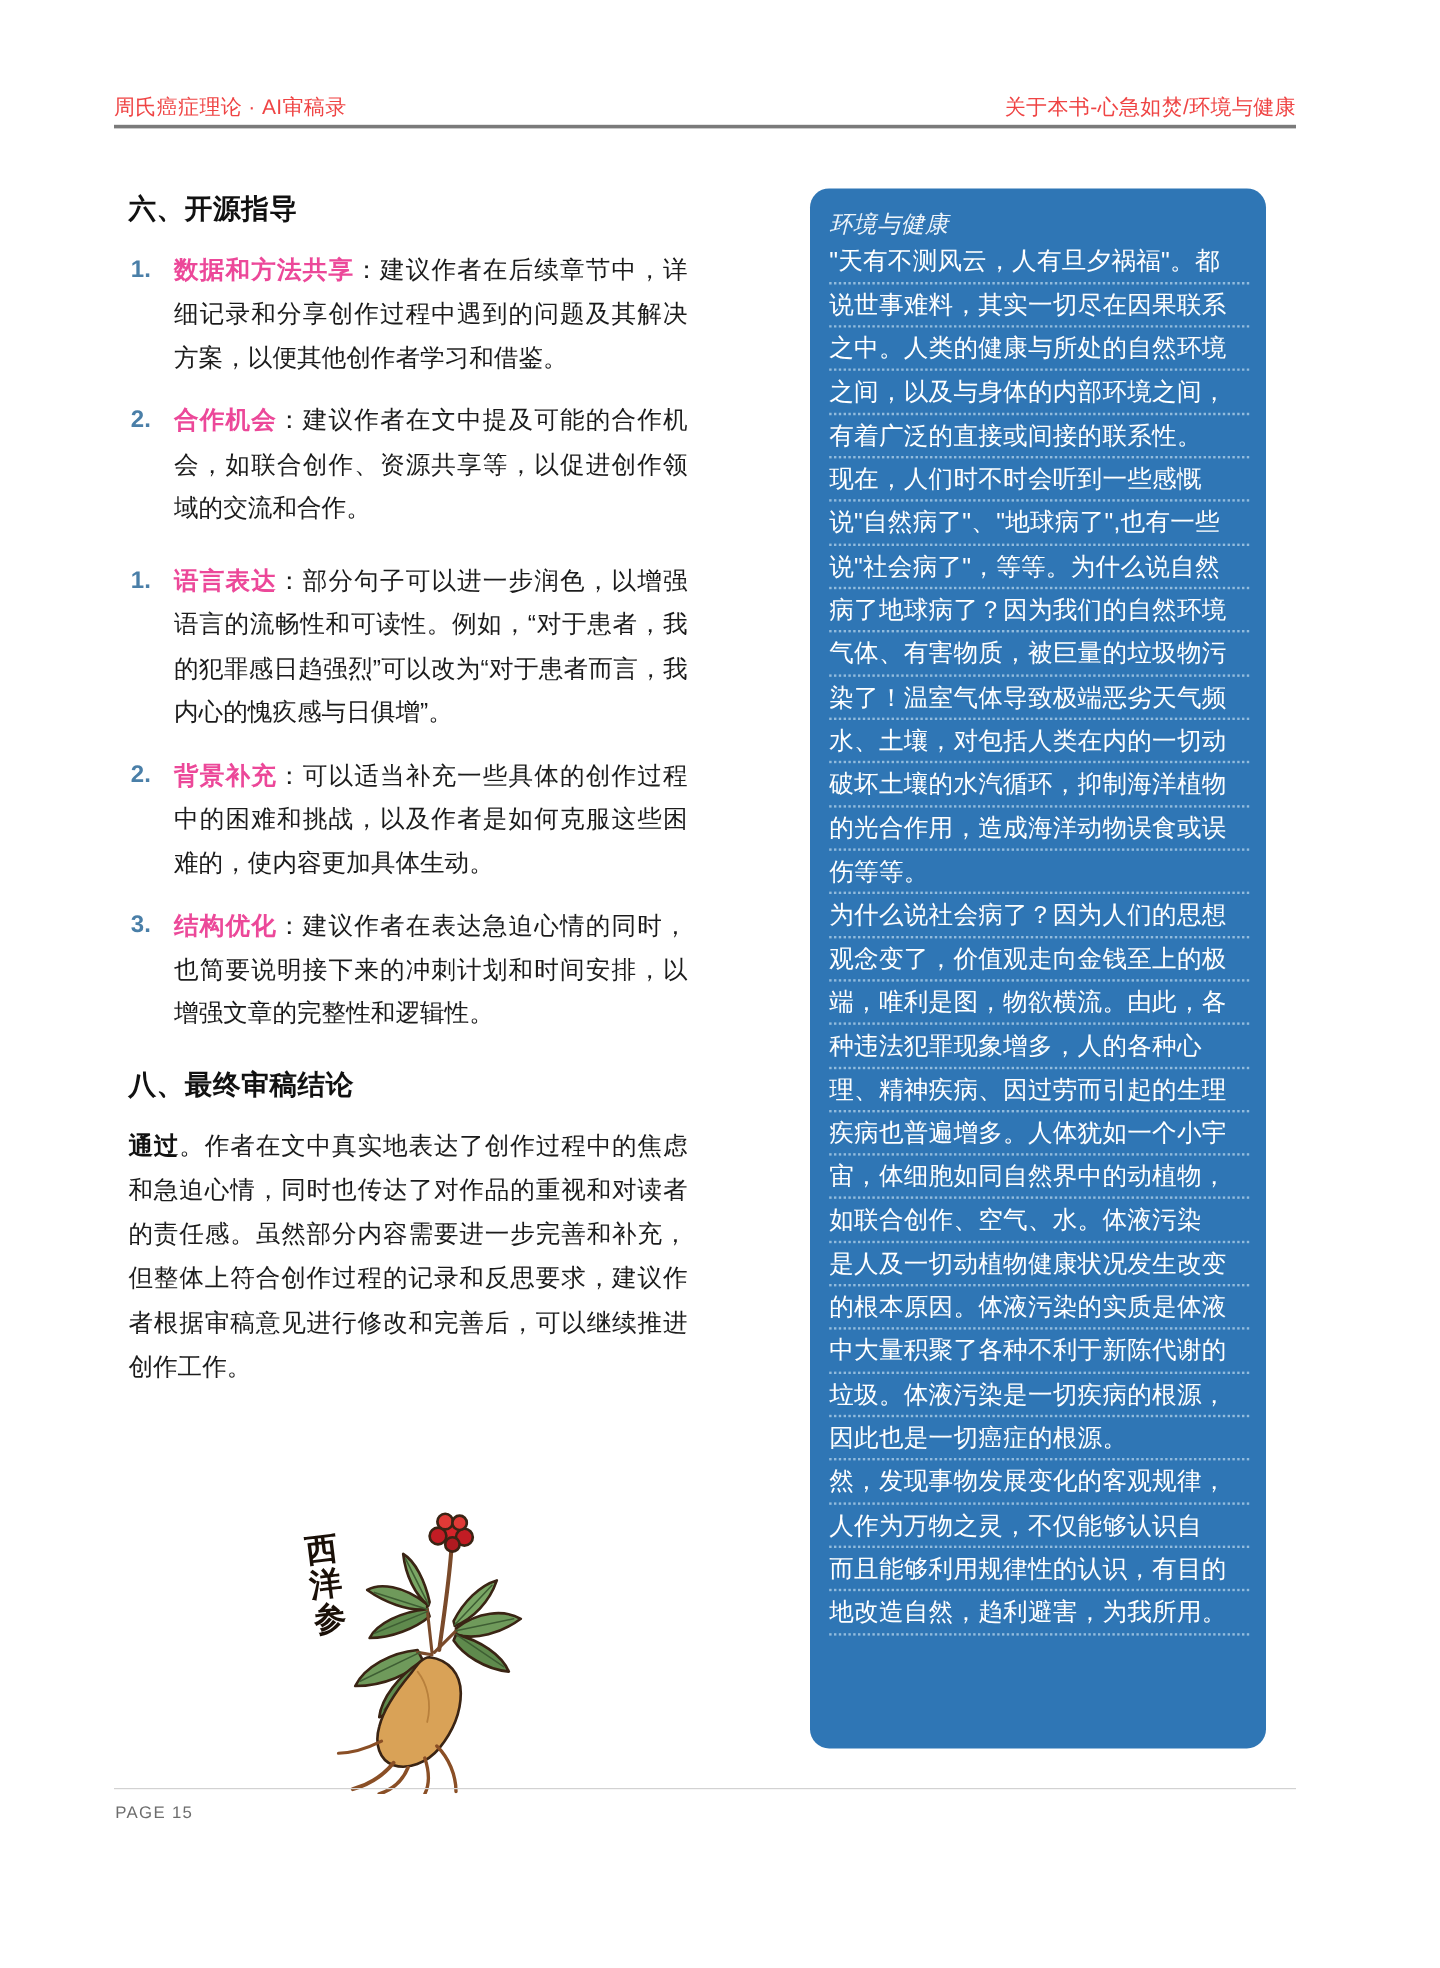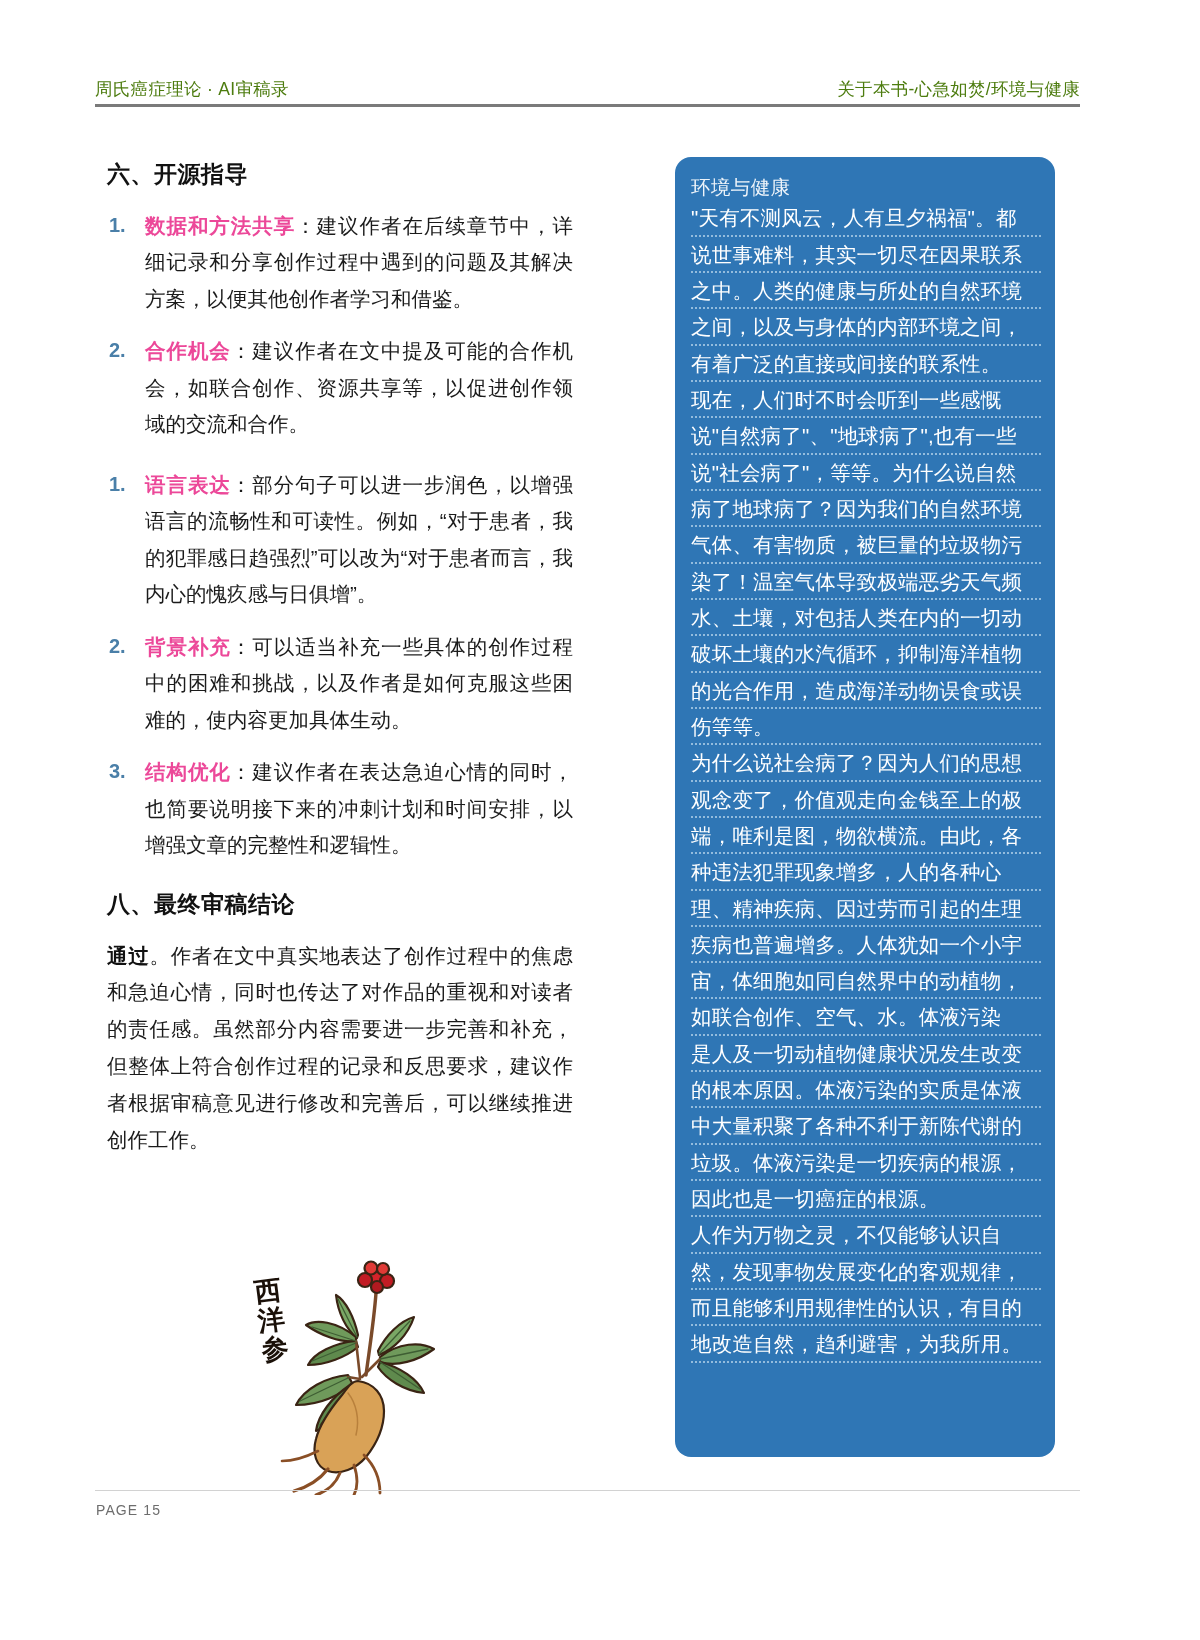--- a/index.html
+++ b/index.html
@@ -25,21 +25,21 @@
     left: 95px;
     top: 66px;
     width: 985px;
     height: 38px;
     display: flex;
     align-items: flex-end;
     justify-content: space-between;
   }
   .header-left, .header-right {
     font-size: 17.5px;
-    color: #4d7c0f;
+    color: #ef4444;
     letter-spacing: 0.3px;
     white-space: nowrap;
     line-height: 1;
     padding-bottom: 6px;
   }
   .header-rule {
     position: absolute;
     left: 95px;
     top: 104px;
     width: 985px;
@@ -161,20 +161,21 @@
     box-sizing: border-box;
     padding: 16px 14px 14px 16px;
     overflow: hidden;
   }
   .panel-title {
     font-size: 19.5px;
     color: #eef4fa;
     line-height: 1.45;
     margin: 0 0 2px 0;
     letter-spacing: 0.4px;
+    font-style: italic;
   }
   .panel-line {
     font-size: 20.5px;
     color: #ffffff;
     line-height: 1.48;
     letter-spacing: 0.2px;
     white-space: nowrap;
     border-bottom: 2px dotted rgba(210,230,245,0.62);
     padding-bottom: 1px;
     margin-bottom: 3px;
@@ -291,20 +292,20 @@
         <div class="panel-line">种违法犯罪现象增多，人的各种心</div>
         <div class="panel-line">理、精神疾病、因过劳而引起的生理</div>
         <div class="panel-line">疾病也普遍增多。人体犹如一个小宇</div>
         <div class="panel-line">宙，体细胞如同自然界中的动植物，</div>
         <div class="panel-line">如联合创作、空气、水。体液污染</div>
         <div class="panel-line">是人及一切动植物健康状况发生改变</div>
         <div class="panel-line">的根本原因。体液污染的实质是体液</div>
         <div class="panel-line">中大量积聚了各种不利于新陈代谢的</div>
         <div class="panel-line">垃圾。体液污染是一切疾病的根源，</div>
         <div class="panel-line">因此也是一切癌症的根源。</div>
+        <div class="panel-line">然，发现事物发展变化的客观规律，</div>
         <div class="panel-line">人作为万物之灵，不仅能够认识自</div>
-        <div class="panel-line">然，发现事物发展变化的客观规律，</div>
         <div class="panel-line">而且能够利用规律性的认识，有目的</div>
         <div class="panel-line">地改造自然，趋利避害，为我所用。</div>
       </div>
   </aside>
 
 </div>
 
 </body></html>

